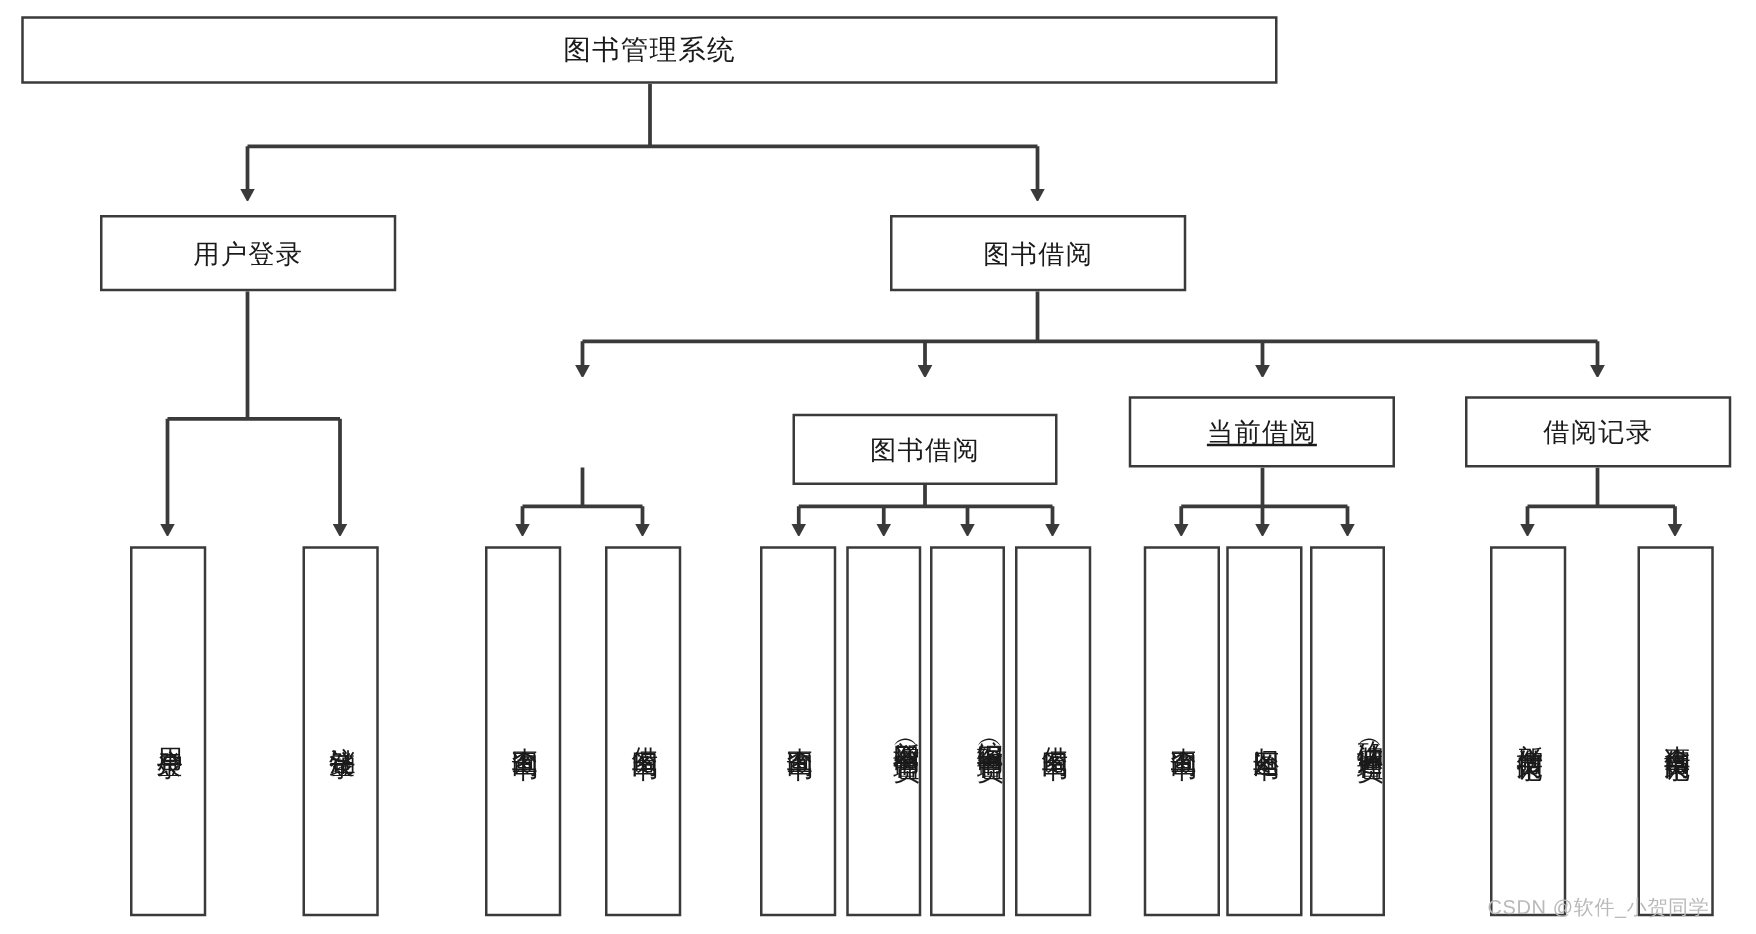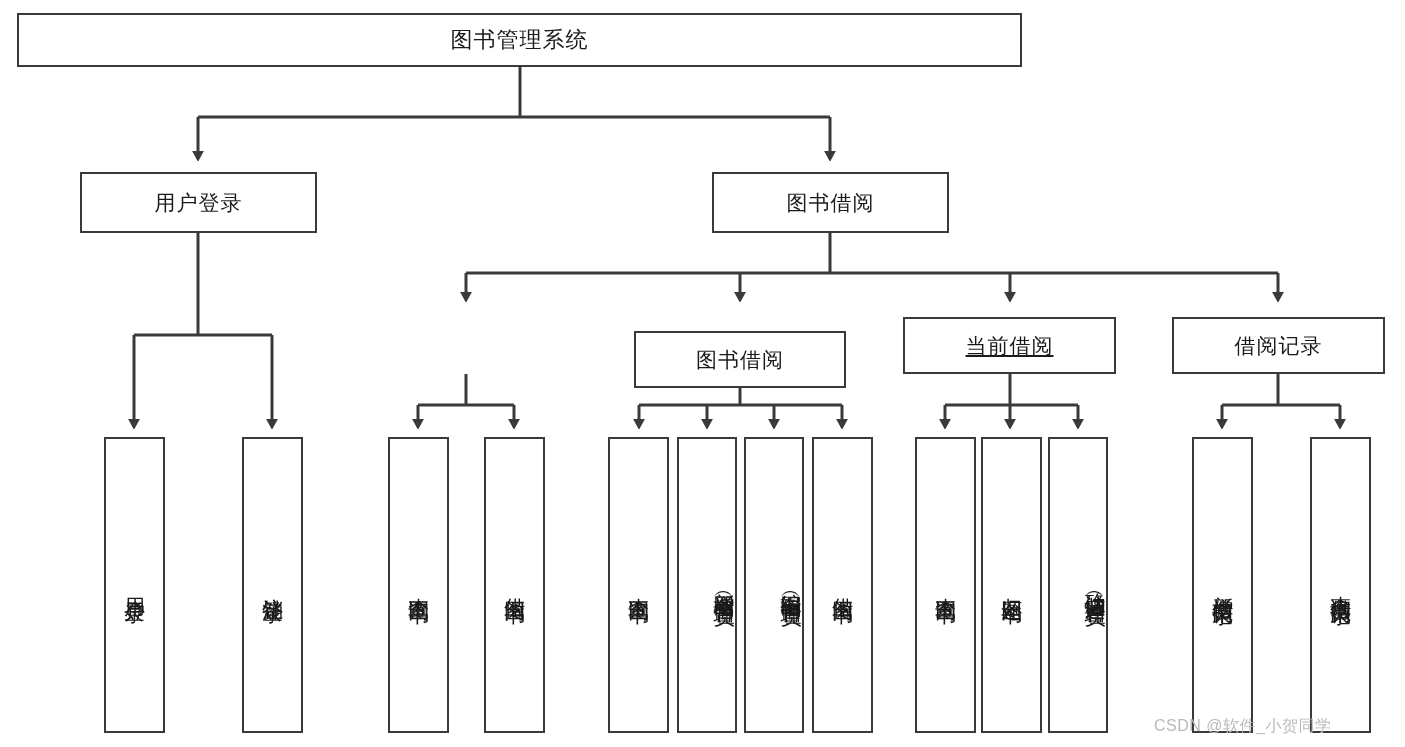--- a/index.html
+++ b/index.html
@@ -42,21 +42,21 @@
     white-space:nowrap;
   }
   .node.v.toplong{
     align-items:flex-start;
   }
   .node .lbl{display:block;}
 
   
   #watermark{
     position:absolute;
-    left:1154px;top:716px;
+    left:1190px;top:716px;
     font-size:16px;
     color:#b9b9b9;
     letter-spacing:0.5px;
     white-space:nowrap;
     pointer-events:none;
   }
 </style>
 </head>
 <body>
 

